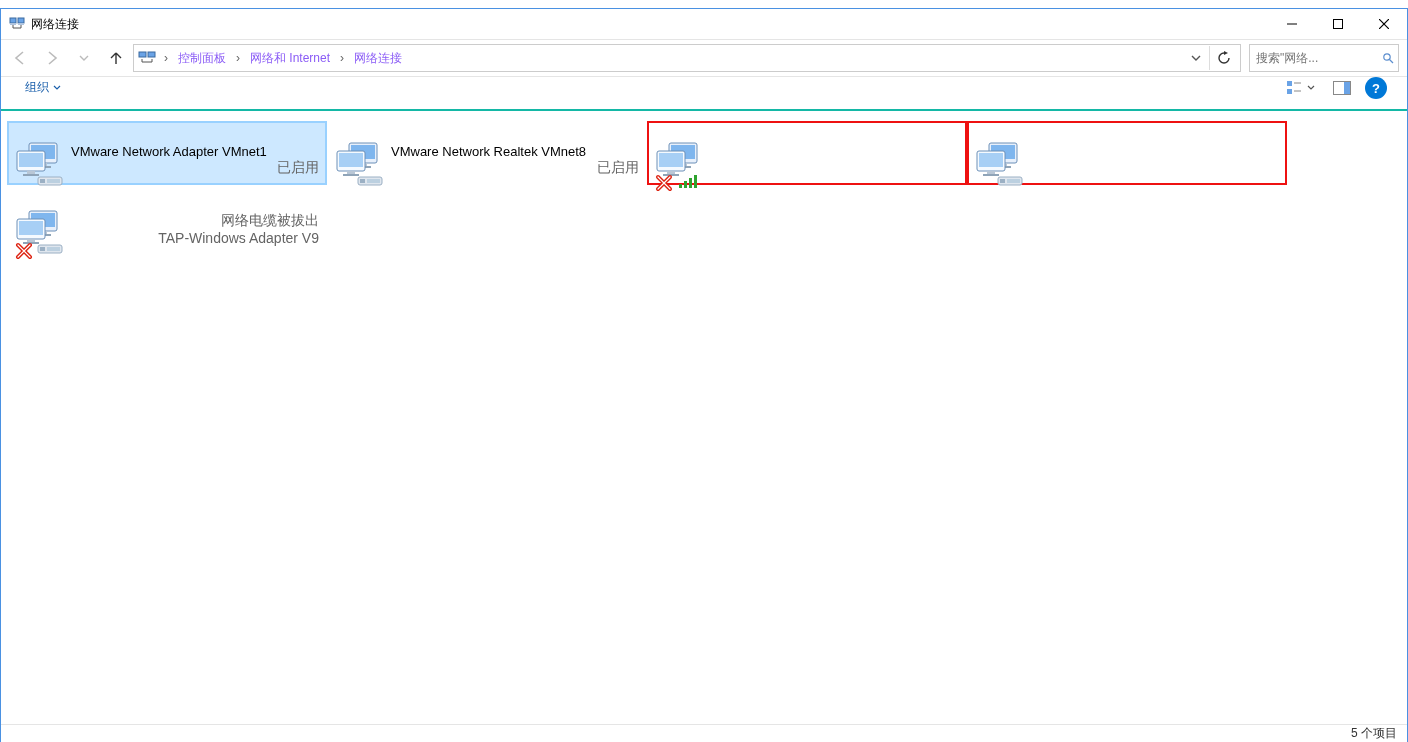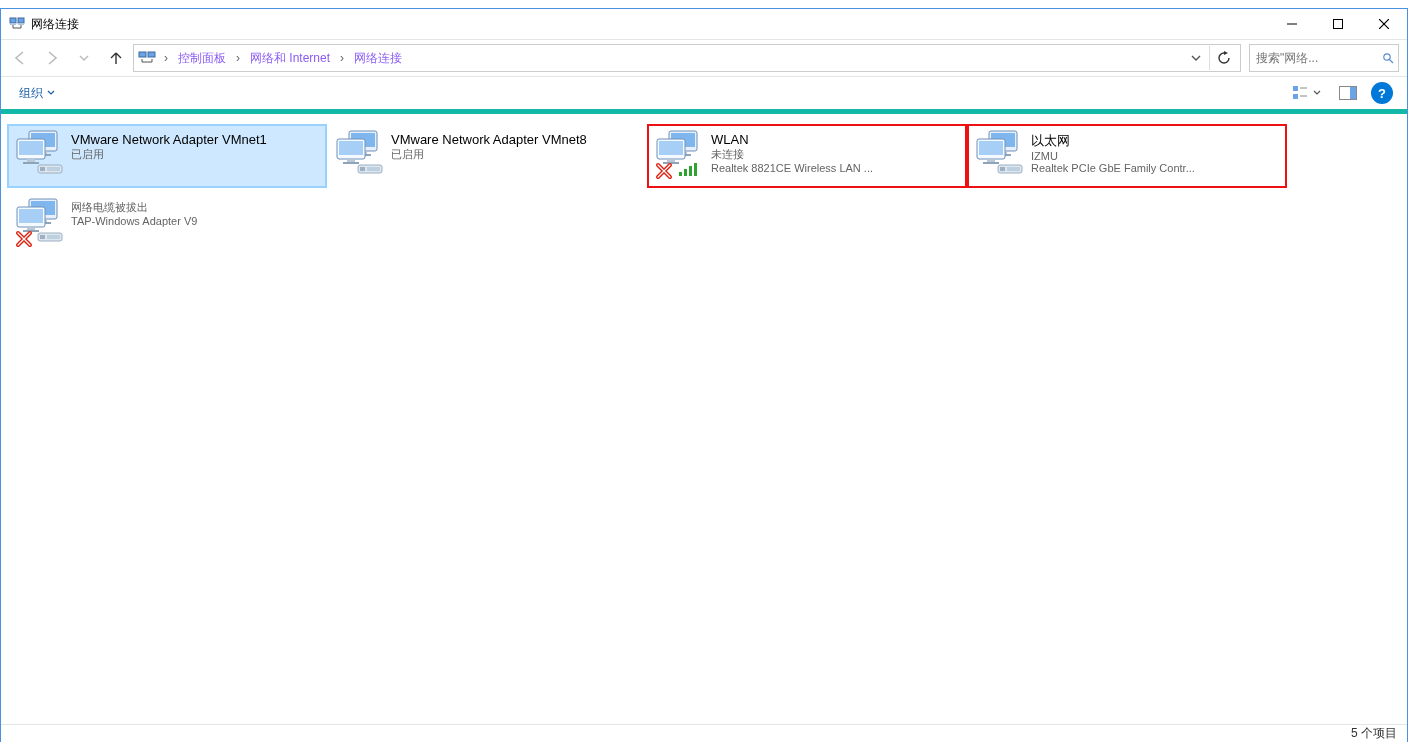--- a/index.html
+++ b/index.html
@@ -19,35 +19,35 @@
   .addr .addr-icon { width: 18px; height: 18px; margin: 0 2px; }
   .crumb { padding: 2px 4px; color: #8b5cf6; }
   .crumb-sep { color: #666; padding: 0 2px; }
   .addr .grow { flex: 1; }
   .addr-dd { width: 18px; height: 24px; display: flex; align-items: center; justify-content: center; color: #555; }
   .refresh { width: 28px; height: 24px; display: flex; align-items: center; justify-content: center; color: #333; border-left: 1px solid #ddd; }
   .search { width: 140px; height: 26px; border: 1px solid #ccc; margin-left: 6px; margin-right: 4px; display: flex; align-items: center; padding: 0 4px; color: #888; font-size: 12px; }
   .search input { border: none; outline: none; width: 100%; font-size: 12px; color: #333; background: transparent; }
   .search .mag { margin-left: 4px; color: #555; }
   
-  .cmdbar { height: 32px; border-bottom: 5px solid #14b8a6; display: flex; align-items: center; padding: 0 14px; }
+  .cmdbar { height: 32px; border-bottom: 2px solid #14b8a6; display: flex; align-items: flex-start; padding: 0 20px; }
   .org-btn { color: #1a5fab; display: flex; align-items: center; gap: 4px; padding: 2px 4px; }
   .cmdbar .spacer { flex: 1; }
   .viewbtns { display: flex; align-items: center; gap: 10px; }
   .viewbtn { display: flex; align-items: center; justify-content: center; color: #555; padding: 2px 4px; }
   .help { width: 22px; height: 22px; border-radius: 50%; background: #0078d7; color: #fff; display: flex; align-items: center; justify-content: center; font-size: 13px; font-weight: bold; }
   
   .content { flex: 1; padding: 8px 6px; display: flex; flex-wrap: wrap; align-content: flex-start; overflow: auto; }
-  .item { width: 320px; height: 64px; display: flex; align-items: flex-start; padding: 4px 6px; box-sizing: border-box; position: relative; margin: 2px 0; border: 2px solid transparent; }
+  .item { width: 320px; height: 64px; display: flex; align-items: flex-start; padding: 19px 6px; box-sizing: border-box; position: relative; margin: 2px 0; border: 2px solid transparent; }
   .item.selected { background: #cde8ff; border-color: #99d1ff; }
   .item.hl { border: 2px solid #e11; }
   .item .icon-col { width: 56px; position: relative; height: 56px; flex: none; }
   .item .txt { flex: 1; padding-top: 2px; overflow: hidden; }
   .item .line1 { font-size: 13px; color: #000; white-space: nowrap; overflow: hidden; text-overflow: ellipsis; }
-  .item .line2, .item .line3 { font-size: 11px; color: #646464; white-space: nowrap; overflow: hidden; text-overflow: ellipsis; }
+  .item .line2, .item .line3 { font-size: 14px; color: #646464; white-space: nowrap; overflow: hidden; text-overflow: ellipsis; text-align: right; }
   
   .statusbar { height: 24px; border-top: 1px solid #e5e5e5; display: flex; align-items: flex-end; padding: 0 10px; font-size: 12px; color: #333; flex-direction: column; }
   .statusbar .spacer { flex: 1; }
   .sb-btn { width: 22px; height: 18px; border: 1px solid #bbb; margin-left: 4px; display: flex; align-items: center; justify-content: center; }
   
   svg { display: block; }
 </style>
 </head>
 <body>
 
@@ -218,21 +218,21 @@
       <rect x="8" y="32" width="16" height="2" fill="#8fa4b8"></rect>
     </g>
   </svg>
           <svg width="26" height="14" viewBox="0 0 26 14" style="position:absolute;left:22px;top:34px">
     <rect x="1" y="1" width="24" height="8" rx="2" fill="#dfe6ee" stroke="#9bb0c4"></rect>
     <rect x="3" y="3" width="5" height="4" fill="#9bb0c4"></rect>
     <rect x="10" y="3" width="13" height="4" fill="#bcd0e0"></rect>
   </svg>
         </div>
         <div class="txt">
-          <div class="line1">VMware Network Adapter VMnet8</div>
+          <div class="line1">VMware Network Realtek VMnet8</div>
           <div class="line2">已启用</div>
         </div>
       </div>
       <div class="item hl">
         <div class="icon-col">
           <svg width="48" height="44" viewBox="0 0 48 44">
     <g>
       <rect x="14" y="1" width="28" height="20" rx="2" fill="#e8f0fb" stroke="#6c90b8"></rect>
       <rect x="16" y="3" width="24" height="14" fill="#7fb6ee"></rect>
       <rect x="24" y="21" width="8" height="3" fill="#b9c7d6"></rect>
@@ -249,25 +249,20 @@
     <rect x="0" y="12" width="3" height="4" fill="#2fa32f"></rect>
     <rect x="5" y="9" width="3" height="7" fill="#2fa32f"></rect>
     <rect x="10" y="6" width="3" height="10" fill="#2fa32f"></rect>
     <rect x="15" y="3" width="3" height="13" fill="#2fa32f"></rect>
   </svg>
           <svg width="18" height="18" viewBox="0 0 18 18" style="position:absolute;left:0px;top:32px">
     <path d="M3 3 L15 15 M15 3 L3 15" stroke="#d21" stroke-width="4" stroke-linecap="round"></path>
     <path d="M3 3 L15 15 M15 3 L3 15" stroke="#fff" stroke-width="1.2" stroke-linecap="round"></path>
   </svg>
         </div>
-        <div class="txt">
-          <div class="line1">WLAN</div>
-          <div class="line2">未连接</div>
-          <div class="line3">Realtek 8821CE Wireless LAN ...</div>
-        </div>
       </div>
       <div class="item hl">
         <div class="icon-col">
           <svg width="48" height="44" viewBox="0 0 48 44">
     <g>
       <rect x="14" y="1" width="28" height="20" rx="2" fill="#e8f0fb" stroke="#6c90b8"></rect>
       <rect x="16" y="3" width="24" height="14" fill="#7fb6ee"></rect>
       <rect x="24" y="21" width="8" height="3" fill="#b9c7d6"></rect>
       <rect x="20" y="24" width="16" height="2" fill="#8fa4b8"></rect>
     </g>
@@ -276,25 +271,20 @@
       <rect x="4" y="11" width="24" height="14" fill="#a7cff5"></rect>
       <rect x="12" y="29" width="8" height="3" fill="#b9c7d6"></rect>
       <rect x="8" y="32" width="16" height="2" fill="#8fa4b8"></rect>
     </g>
   </svg>
           <svg width="26" height="14" viewBox="0 0 26 14" style="position:absolute;left:22px;top:34px">
     <rect x="1" y="1" width="24" height="8" rx="2" fill="#dfe6ee" stroke="#9bb0c4"></rect>
     <rect x="3" y="3" width="5" height="4" fill="#9bb0c4"></rect>
     <rect x="10" y="3" width="13" height="4" fill="#bcd0e0"></rect>
   </svg>
-        </div>
-        <div class="txt">
-          <div class="line1">以太网</div>
-          <div class="line2">IZMU</div>
-          <div class="line3">Realtek PCIe GbE Family Contr...</div>
         </div>
       </div>
       <div class="item">
         <div class="icon-col">
           <svg width="48" height="44" viewBox="0 0 48 44">
     <g>
       <rect x="14" y="1" width="28" height="20" rx="2" fill="#e8f0fb" stroke="#6c90b8"></rect>
       <rect x="16" y="3" width="24" height="14" fill="#7fb6ee"></rect>
       <rect x="24" y="21" width="8" height="3" fill="#b9c7d6"></rect>
       <rect x="20" y="24" width="16" height="2" fill="#8fa4b8"></rect>

